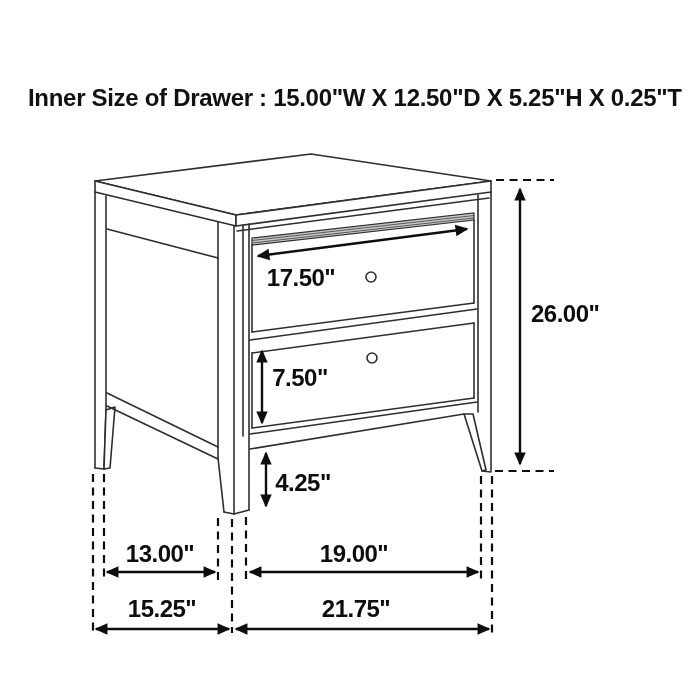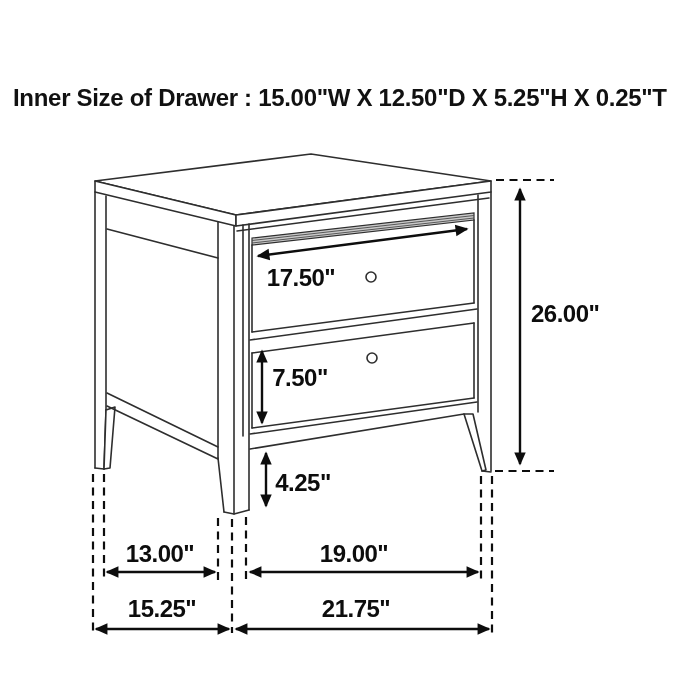--- a/index.html
+++ b/index.html
@@ -1,21 +1,21 @@
 <!DOCTYPE html>
 <html><head>
 <meta charset="utf-8">
 <style>
   html,body{margin:0;padding:0;}
   body{
     width:700px;height:700px;background:#ffffff;position:relative;overflow:hidden;
     font-family:"Liberation Sans",sans-serif;
   }
   .title{
-    position:absolute;left:13px;top:84px;
+    position:absolute;left:28px;top:84px;
     font-size:24px;font-weight:bold;color:#111;
     letter-spacing:-0.3px;white-space:nowrap;
   }
   svg{position:absolute;left:0;top:0;}
   .art{stroke:#2e2e2e;stroke-width:1.6;fill:none;stroke-linejoin:round;stroke-linecap:round;}
   .artf{stroke:#2e2e2e;stroke-width:1.6;fill:#ffffff;stroke-linejoin:round;}
   .band{stroke:#2e2e2e;stroke-width:1.2;fill:#c9c9c9;}
   .bandline{stroke:#4a4a4a;stroke-width:0.9;fill:none;}
   .dim{stroke:#0d0d0d;stroke-width:2.4;fill:none;}
   .ext{stroke:#0d0d0d;stroke-width:2.2;fill:none;stroke-dasharray:8 5.5;}

